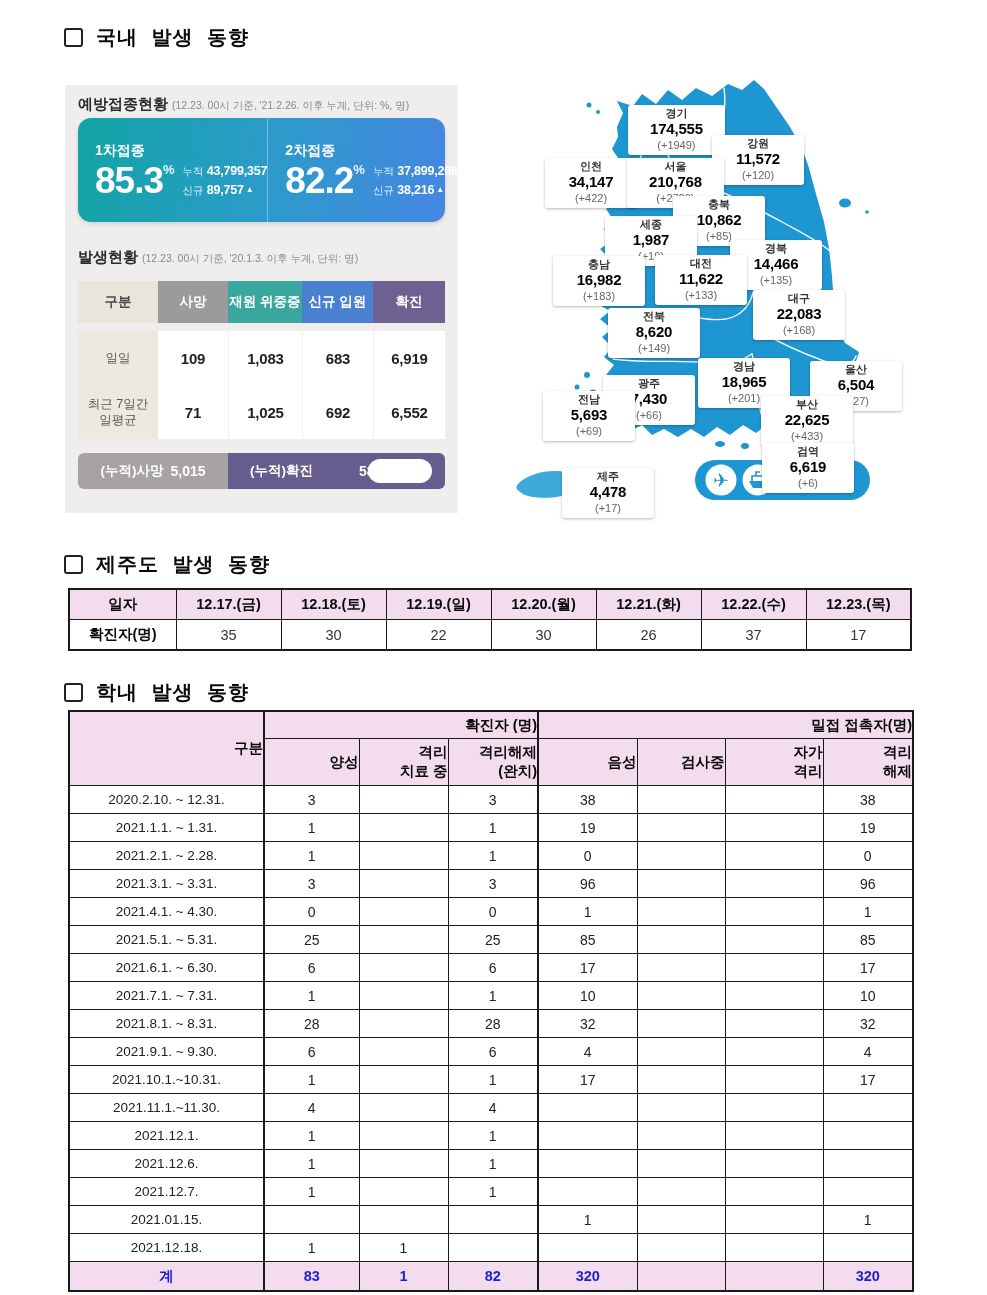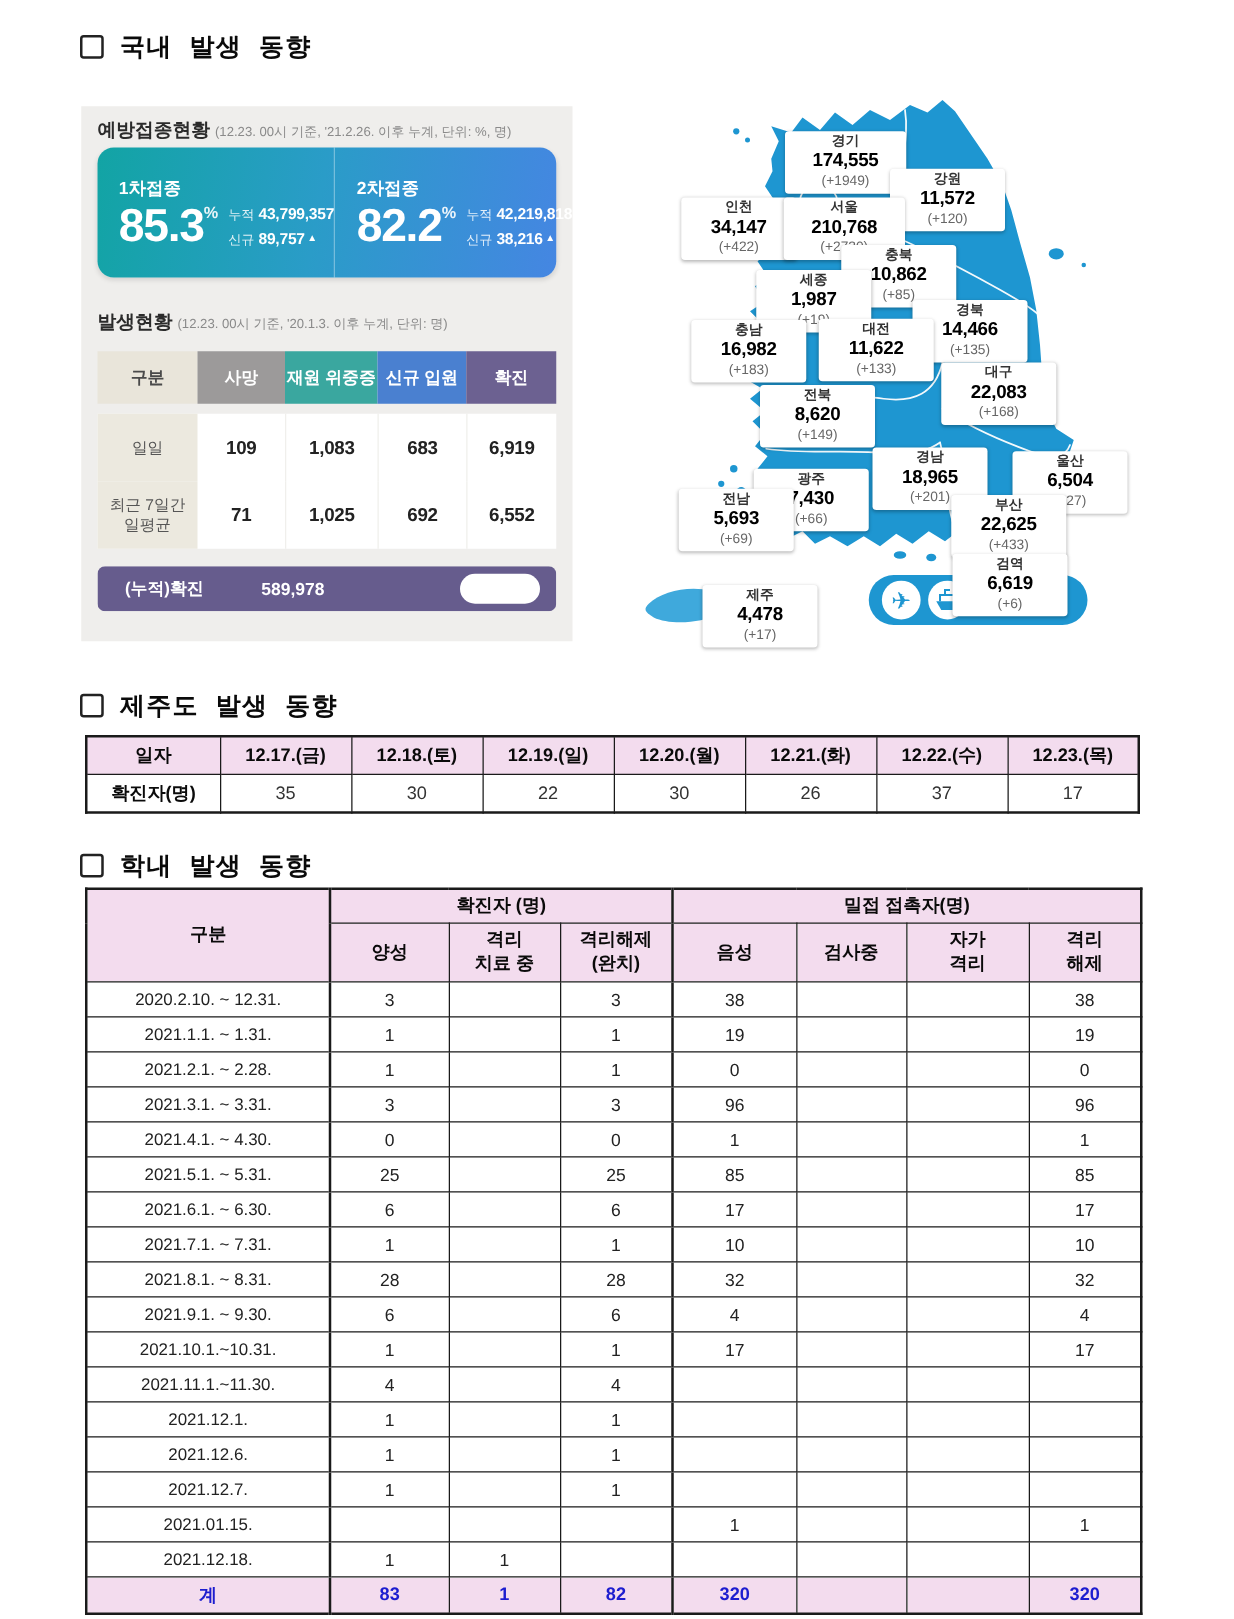--- a/index.html
+++ b/index.html
@@ -82,21 +82,21 @@
   .jeju-table th{background:#f3dcee;font-weight:bold;color:#0a0a0a;}
   .jeju-table td{color:#333;}
   .jeju-table .lab{font-weight:bold;color:#0a0a0a;}
 
   
   .school-table{position:absolute;left:68px;top:710px;width:844px;border-collapse:collapse;
                 table-layout:fixed;border:2px solid #1a1a1a;}
   .school-table th,.school-table td{border:1px solid #1a1a1a;text-align:center;padding:0;
                 color:#222;font-size:14px;overflow:hidden;}
   .school-table th{background:#f3dcee;color:#0a0a0a;font-size:14.5px;white-space:pre-line;
-                line-height:1.3;}
+                line-height:1.3;text-align:right;}
   .school-table .grp{height:26px;}
   .school-table .sub{height:46px;}
   .school-table tbody td{height:27px;}
   .school-table .period{font-size:13.5px;color:#222;}
   .school-table .vsep{border-left:2.5px solid #1a1a1a;}
   .school-table .total td{background:#f3dcee;color:#1d1dcf;font-weight:bold;height:28px;
                 font-size:14.5px;}
 </style>
 </head>
 <body>
@@ -129,21 +129,21 @@
           </div>
         </div>
       </div>
       <div class="dose">
         <div class="dose-label">2차접종</div>
         <div class="dose-row">
           <span class="pct-num">82.2</span>
           <span class="pct-unit">%</span>
           <div class="cum">
             <div><span class="k">누적</span>
-                 <span class="v">42,219,818</span></div>
+                 <span class="v">37,899,208</span></div>
             <div><span class="k">신규</span>
                  <span class="v">38,216</span><span class="arrow">▲</span></div>
           </div>
         </div>
       </div>
     </div>
 
     <div class="p-head ph2">
       <span class="h">발생현황</span>
       <span class="n">(12.23. 00시 기준, '20.1.3. 이후 누계, 단위: 명)</span>
@@ -165,20 +165,24 @@
       <div class="val sep">6,919</div>
       <div class="rlabel">최근 7일간
 일평균</div>
       <div class="val">71</div>
       <div class="val sep">1,025</div>
       <div class="val sep">692</div>
       <div class="val sep">6,552</div>
     </div>
 
     <div class="ot-footer">
+      <div class="cum-death">
+        <span>(누적)사망</span>
+        <span class="cum-num">5,015</span>
+      </div>
       <div class="cum-conf">
         <span>(누적)확진</span>
         <span class="cum-num">589,978</span>
         <span class="pill"></span>
       </div>
     </div>
   </div>
 
   <div class="mapwrap">
     <svg width="482" height="450" viewBox="0 0 482 450">

